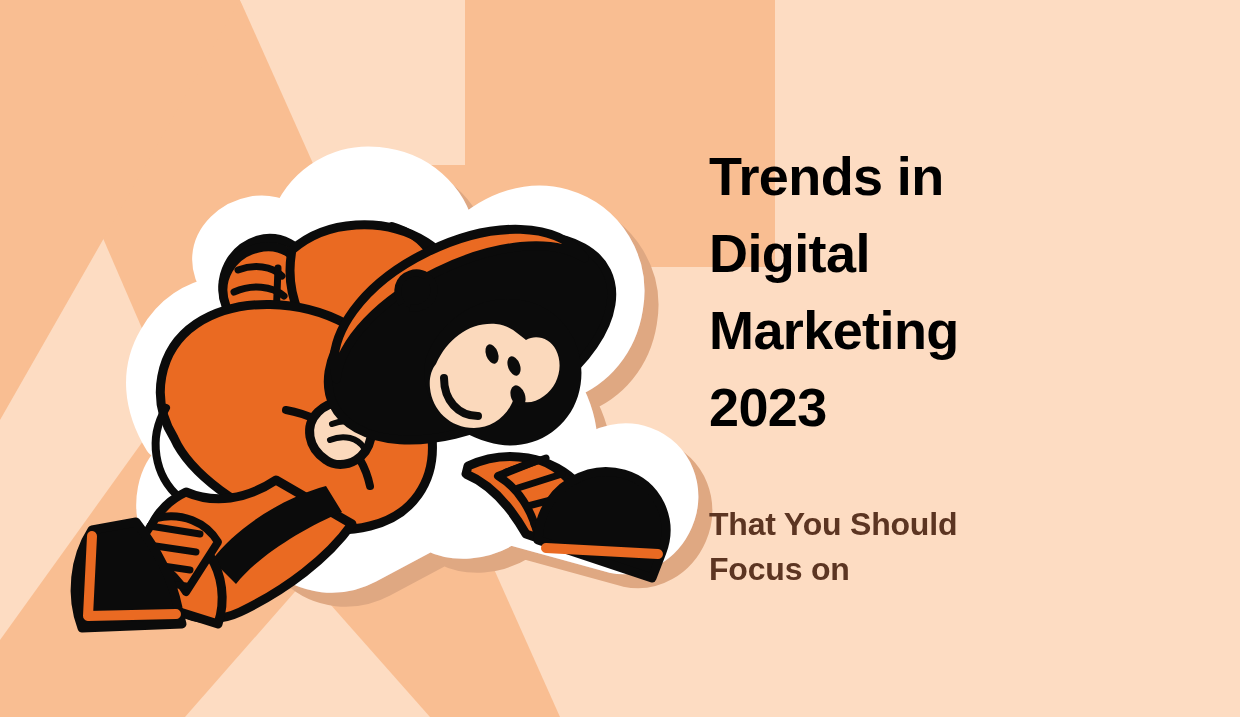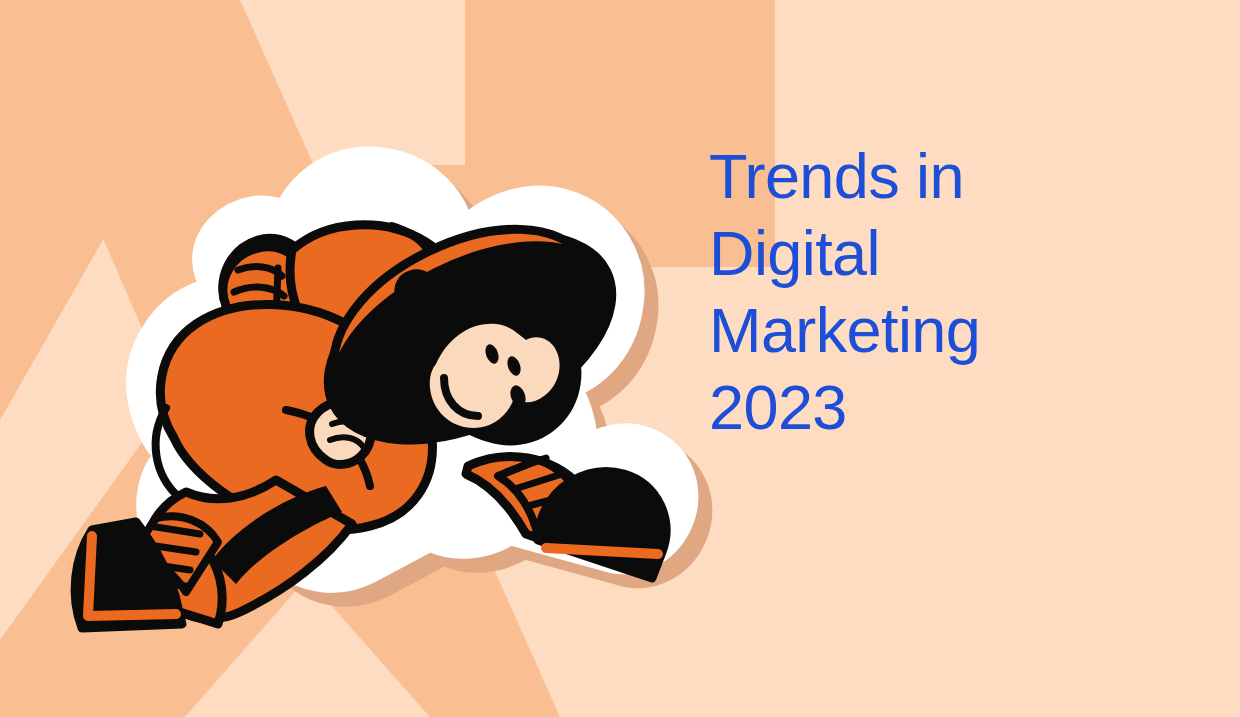--- a/index.html
+++ b/index.html
@@ -31,24 +31,24 @@
   #illustration svg{display:block;width:100%;height:100%;overflow:visible;}
   
   #text-block{
     position:absolute;
     left:709px;
     top:138px;
     width:500px;
   }
   #headline{
     margin:0;
-    color:#1d4ed8;
-    font-size:63px;
+    color:#000000;
+    font-size:54px;
     line-height:77px;
-    font-weight:normal;
+    font-weight:bold;
     letter-spacing:-0.6px;
     white-space:pre-line;
   }
   #subhead{
     margin:0;
     margin-top:56px;
     color:#5C3522;
     font-size:32px;
     line-height:45px;
     font-weight:600;
@@ -252,15 +252,17 @@
         <path d="M52 428 L 48 508 L 136 506" fill="none" stroke="#EA6A22" stroke-width="10" stroke-linecap="round" stroke-linejoin="round"></path>
       </g>
     </svg>
   </div>
 
   <div id="text-block">
     <h1 id="headline">Trends in
 Digital
 Marketing
 2023</h1>
+    <p id="subhead">That You Should
+Focus on</p>
   </div>
 
 </div>
 
 </body></html>

